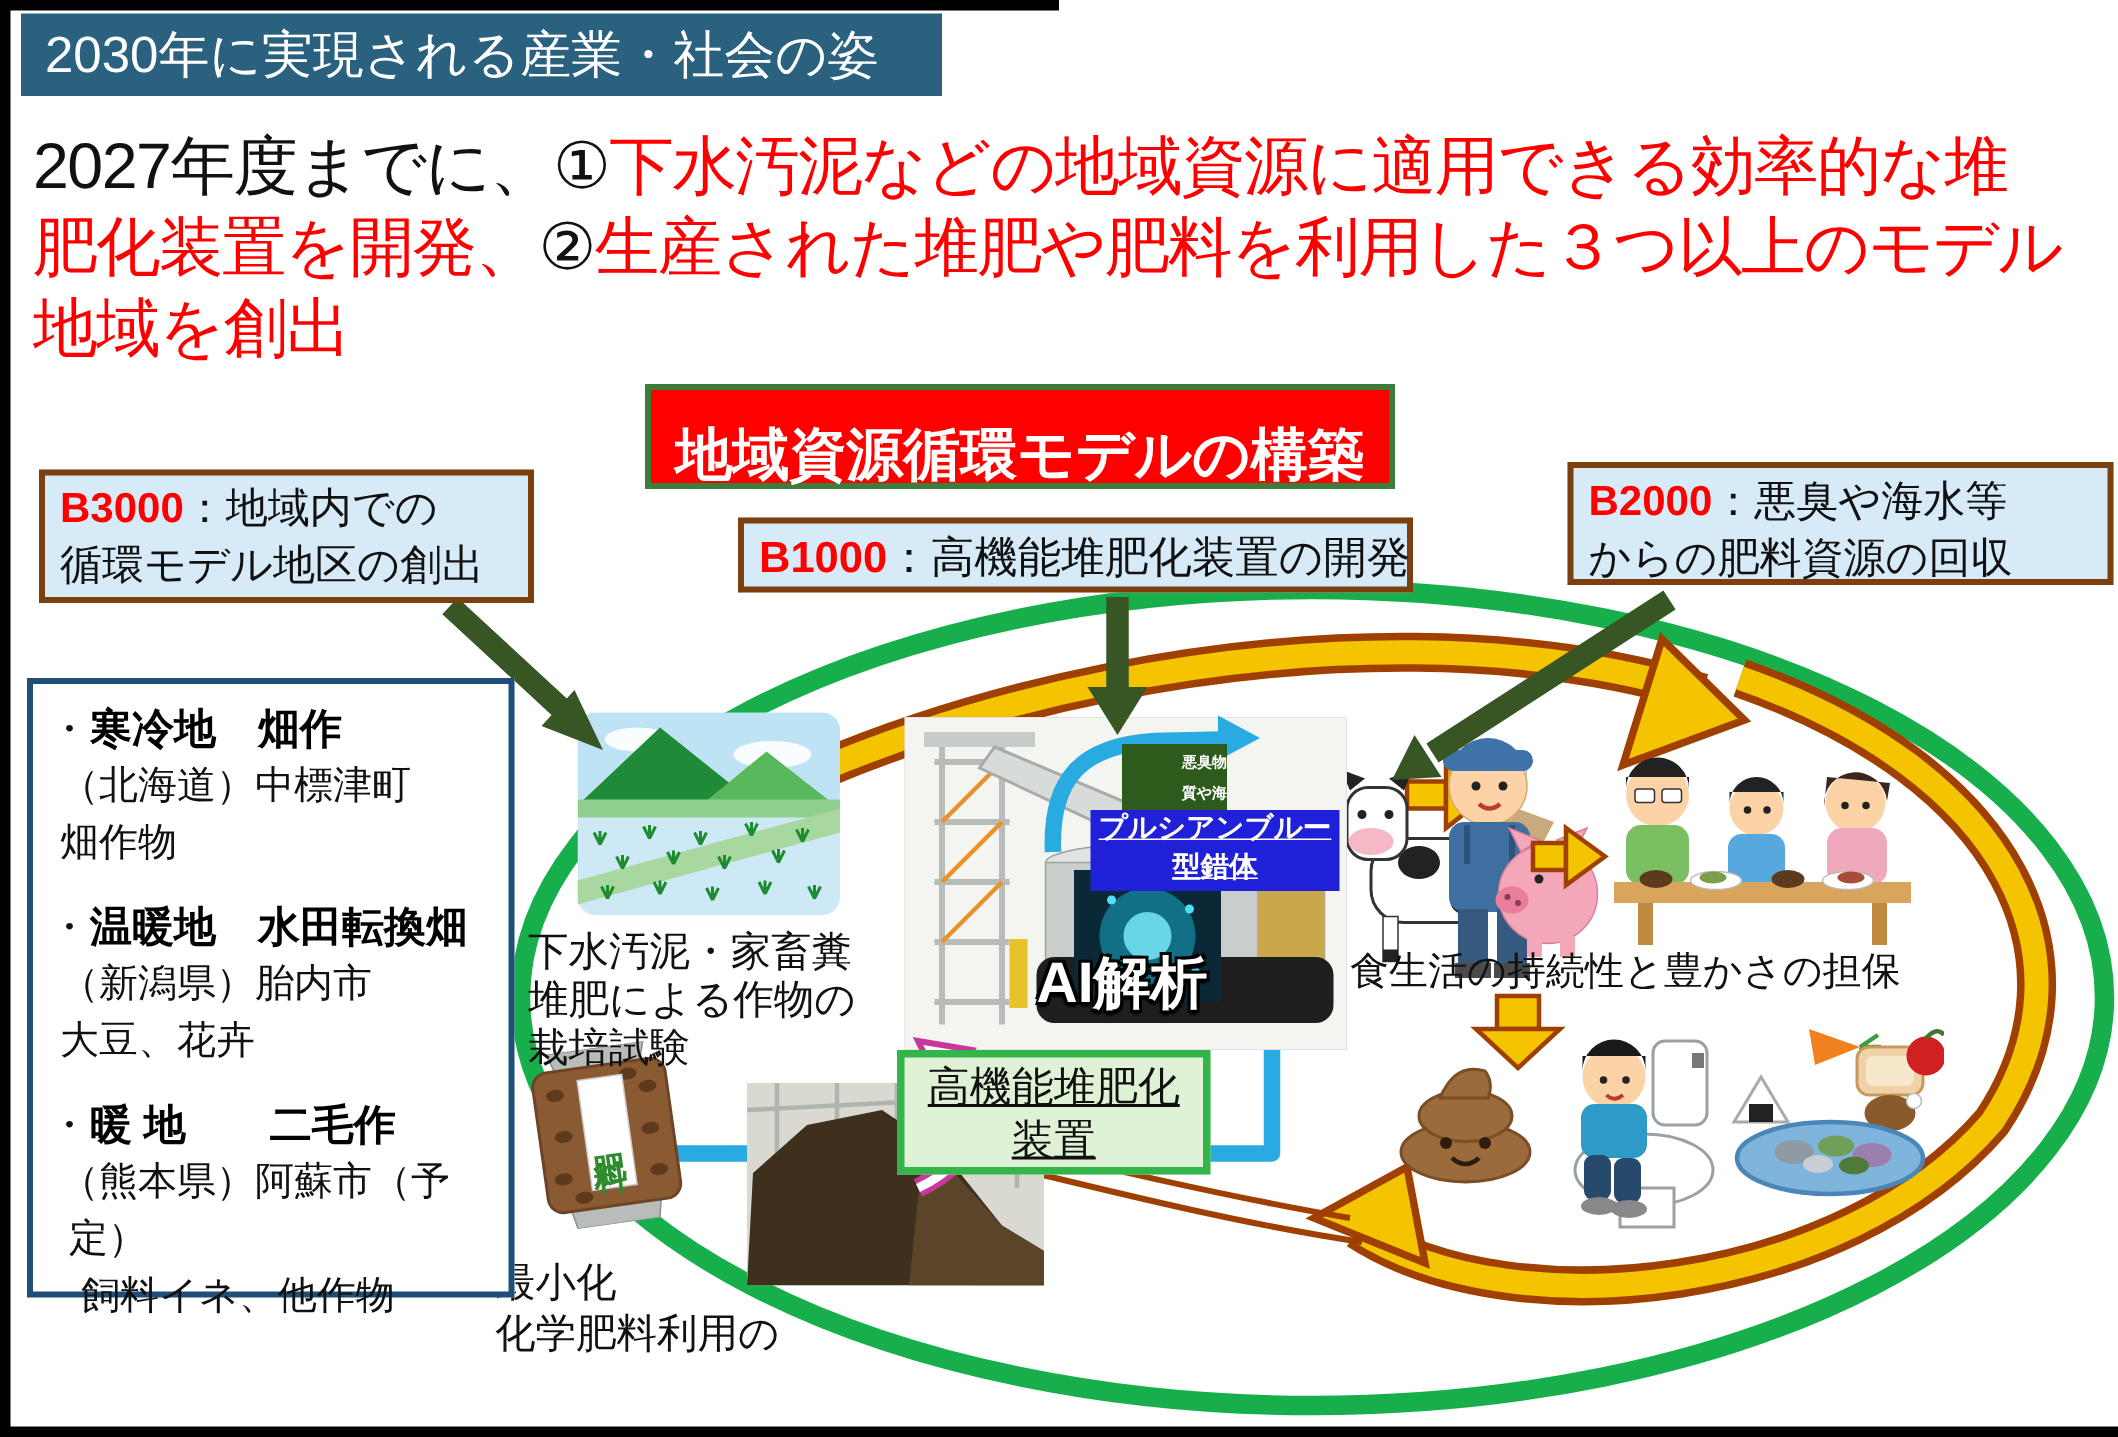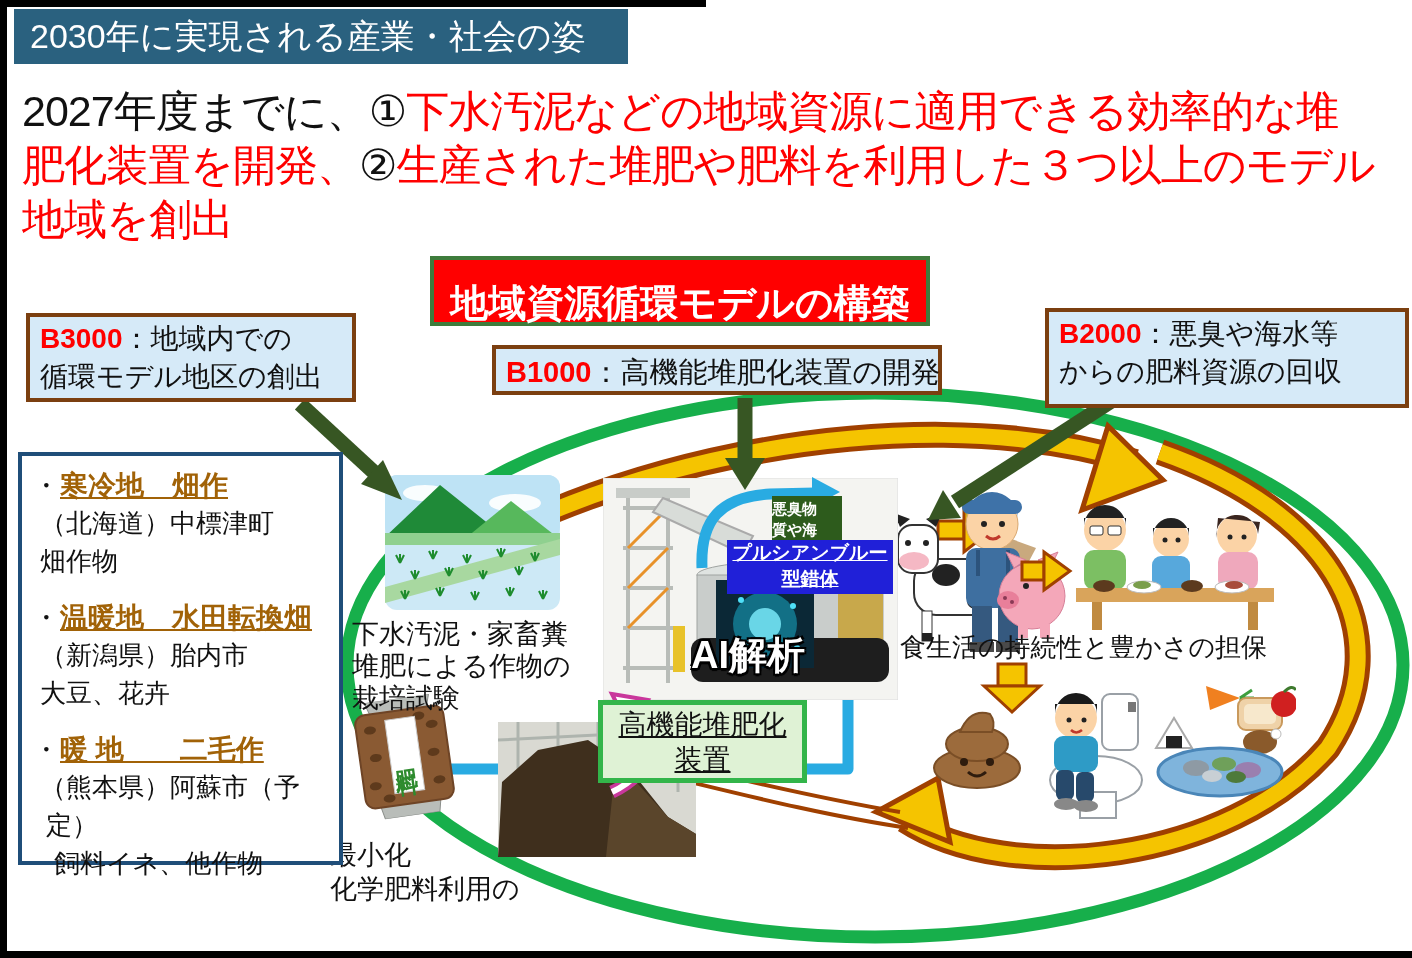--- a/index.html
+++ b/index.html
@@ -19,36 +19,36 @@
   
   #mtitle{left:430px;top:256px;width:500px;height:70px;background:#FF0000;border:4px solid #3E7C3C;
           box-sizing:border-box;z-index:5;display:flex;align-items:center;justify-content:center;}
   #mtitle span{color:#fff;font-size:38px;font-weight:bold;white-space:nowrap;margin-top:24px;}
   
   .bbox{background:#D6EAF8;border:4px solid #7B3F10;box-sizing:border-box;z-index:5;
         font-size:28px;line-height:38px;padding:3px 10px;}
   .bbox b{color:#FF0000;font-weight:bold;}
   #b3000{left:26px;top:313px;width:330px;height:89px;}
   #b1000{left:492px;top:345px;width:450px;height:50px;font-size:29px;line-height:40px;text-align:center;white-space:nowrap;}
-  #b2000{left:1045px;top:308px;width:364px;height:100px;}
+  #b2000{left:1045px;top:308px;width:364px;height:82px;}
   
   #regions{left:18px;top:452px;width:325px;height:413px;background:#fff;border:4px solid #1F4E79;
            box-sizing:border-box;z-index:5;padding:12px 8px 8px 10px;font-size:26px;line-height:38px;}
   .rgroup{margin-bottom:20px;}
   .rtitle{font-size:28px;line-height:36px;}
-  .rtitle .rt{color:#a16207;font-weight:bold;text-decoration:underline;}
+  .rtitle .rt{color:#000000;font-weight:bold;}
   .rline{margin-left:14px;text-indent:-6px;}
   
   #under{left:0;top:0;z-index:1;}
   #over{left:0;top:0;z-index:3;}
   .illus{z-index:2;}
   .lbl{z-index:4;}
   
   #odorbox{left:748px;top:496px;width:70px;height:44px;background:#2D5B1C;color:#fff;
-           font-size:15px;line-height:21px;font-weight:bold;text-align:left;padding-top:2px;box-sizing:border-box;margin-left:24px;}
+           font-size:10px;line-height:21px;font-weight:bold;text-align:right;padding-top:2px;box-sizing:border-box;}
   #prussian{left:727px;top:540px;width:166px;height:54px;background:#2020D8;color:#fff;text-align:center;
             font-size:19px;line-height:26px;font-weight:bold;}
   #prussian div{text-decoration:underline;}
   #nk{left:818px;top:474px;width:96px;font-size:30px;line-height:34px;color:#111;}
   #ailbl{left:648px;top:630px;width:200px;text-align:center;color:#fff;font-size:38px;font-weight:bold;
          text-shadow:-2px -2px 0 #000,2px -2px 0 #000,-2px 2px 0 #000,2px 2px 0 #000,0 3px 1px #000;}
   #device{left:598px;top:700px;width:209px;height:83px;background:#DFF2D5;border:5px solid #33B54A;
           box-sizing:border-box;text-align:center;font-size:28px;line-height:35px;padding-top:2px;}
   #device div{text-decoration:underline;}
   .cap{font-size:27px;line-height:32px;color:#111;}

